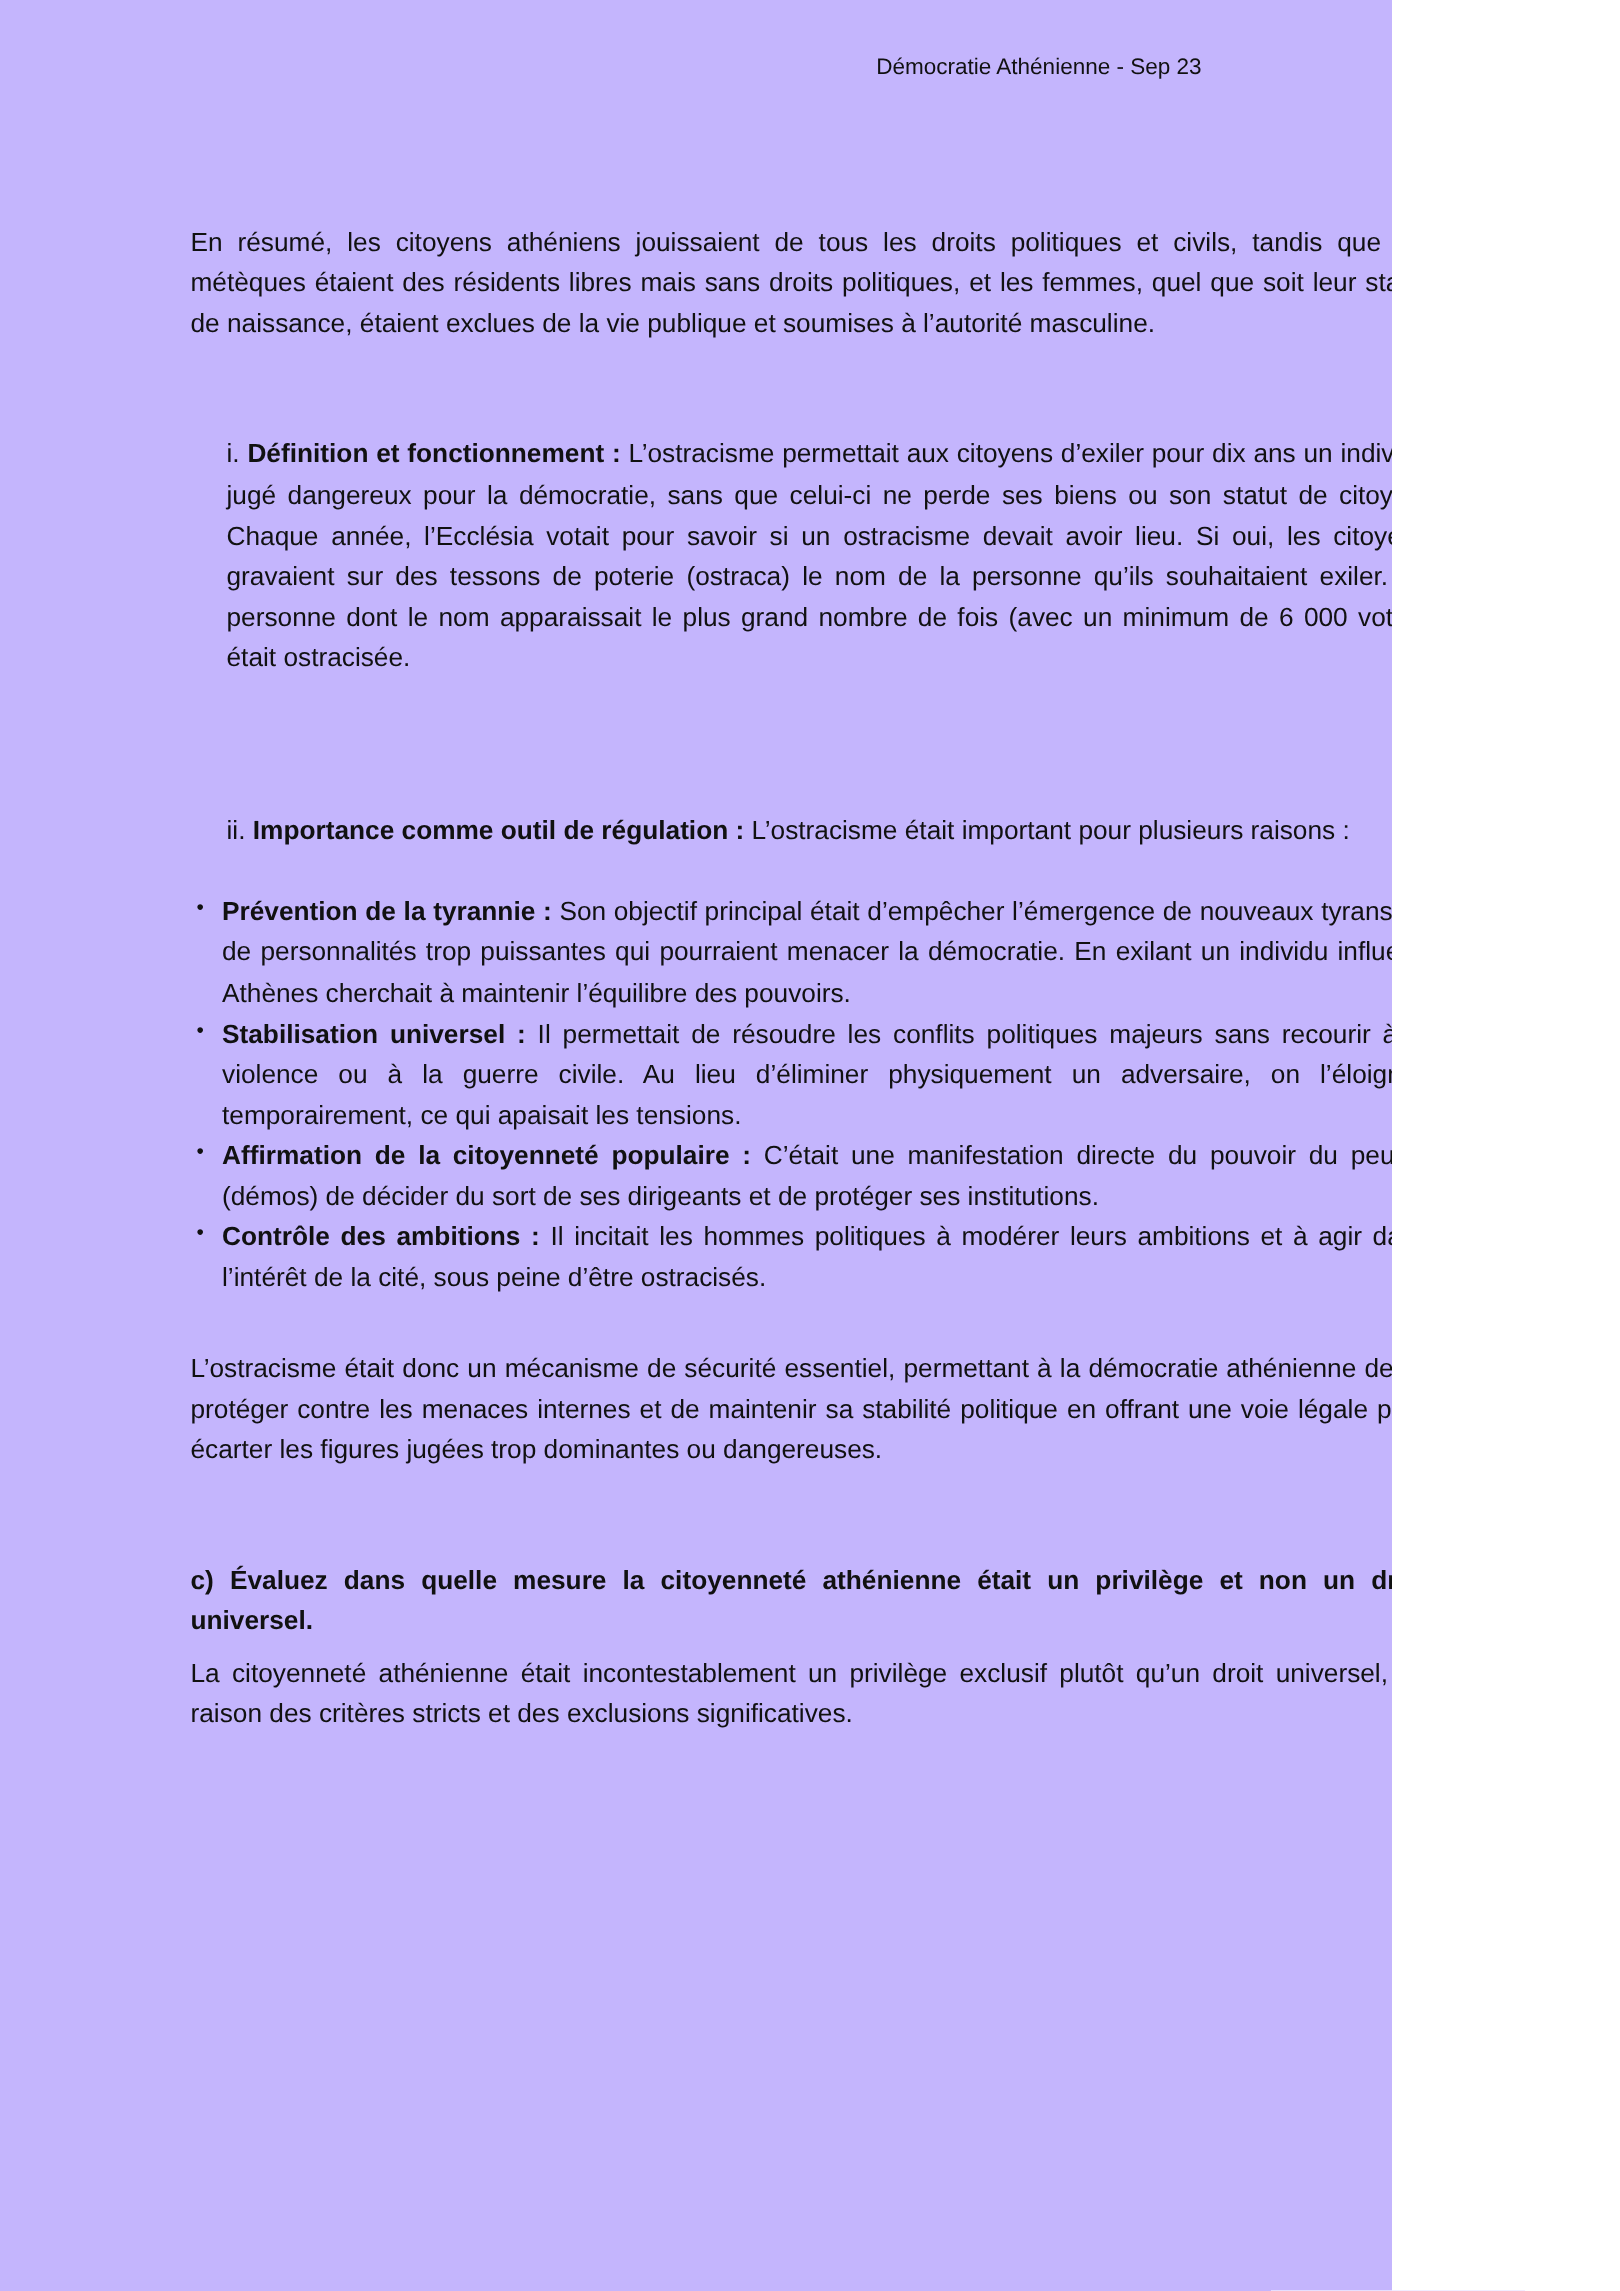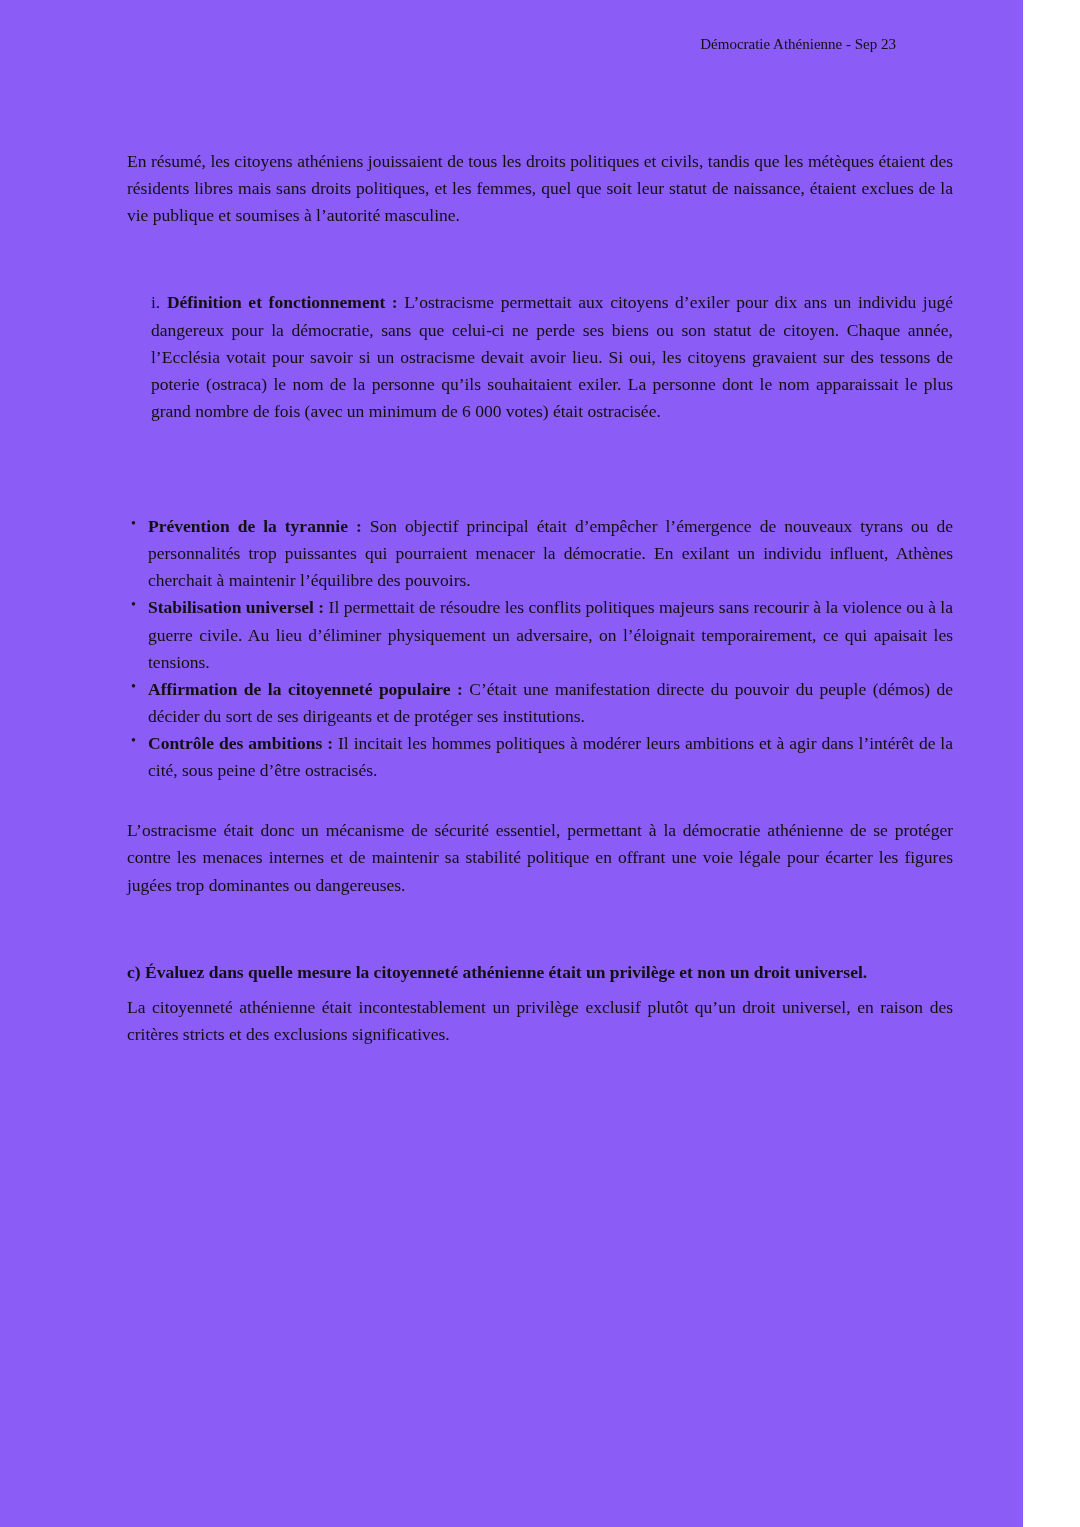--- a/index.html
+++ b/index.html
@@ -2,25 +2,25 @@
 <html><head>
 <meta charset="utf-8">
 <style>
   html, body {
     margin: 0;
     padding: 0;
     background: #ffffff;
   }
   .page {
     position: relative;
-    width: 1023px;
+    width: 928px;
     height: 1527px;
-    background: #8b5cf6;
+    background: #c4b5fd;
     color: #111111;
-    font-family: Liberation Serif, serif;
+    font-family: Liberation Sans, sans-serif;
     font-size: 17.5px;
     line-height: 1.55;
     overflow: hidden;
     box-sizing: border-box;
   }
   .running-header {
     position: absolute;
     top: 33px;
     right: 127px;
     font-size: 15px;
@@ -85,20 +85,21 @@
   <div class="running-header">Démocratie Athénienne - Sep 23</div>
 
   <div class="content">
 
     <p class="para-intro">En résumé, les citoyens athéniens jouissaient de tous les droits politiques et civils, tandis que les métèques étaient des résidents libres mais sans droits politiques, et les femmes, quel que soit leur statut de naissance, étaient exclues de la vie publique et soumises à l’autorité masculine.</p>
 
 
 
     <p class="sub-item sub-item-i"><span>i. </span><strong>Définition et fonctionnement :</strong><span> L’ostracisme permettait aux citoyens d’exiler pour dix ans un individu jugé dangereux pour la démocratie, sans que celui-ci ne perde ses biens ou son statut de citoyen. Chaque année, l’Ecclésia votait pour savoir si un ostracisme devait avoir lieu. Si oui, les citoyens gravaient sur des tessons de poterie (ostraca) le nom de la personne qu’ils souhaitaient exiler. La personne dont le nom apparaissait le plus grand nombre de fois (avec un minimum de 6 000 votes) était ostracisée.</span></p>
 
+    <p class="sub-item sub-item-ii"><span>ii. </span><strong>Importance comme outil de régulation :</strong><span> L’ostracisme était important pour plusieurs raisons :</span></p>
 
     <ul class="bullets">
       <li><span class="bullet-marker">•</span><strong>Prévention de la tyrannie :</strong><span> Son objectif principal était d’empêcher l’émergence de nouveaux tyrans ou de personnalités trop puissantes qui pourraient menacer la démocratie. En exilant un individu influent, Athènes cherchait à maintenir l’équilibre des pouvoirs.</span></li>
       <li><span class="bullet-marker">•</span><strong>Stabilisation universel :</strong><span> Il permettait de résoudre les conflits politiques majeurs sans recourir à la violence ou à la guerre civile. Au lieu d’éliminer physiquement un adversaire, on l’éloignait temporairement, ce qui apaisait les tensions.</span></li>
       <li><span class="bullet-marker">•</span><strong>Affirmation de la citoyenneté populaire :</strong><span> C’était une manifestation directe du pouvoir du peuple (démos) de décider du sort de ses dirigeants et de protéger ses institutions.</span></li>
       <li><span class="bullet-marker">•</span><strong>Contrôle des ambitions :</strong><span> Il incitait les hommes politiques à modérer leurs ambitions et à agir dans l’intérêt de la cité, sous peine d’être ostracisés.</span></li>
     </ul>
 
     <p class="conclusion">L’ostracisme était donc un mécanisme de sécurité essentiel, permettant à la démocratie athénienne de se protéger contre les menaces internes et de maintenir sa stabilité politique en offrant une voie légale pour écarter les figures jugées trop dominantes ou dangereuses.</p>
 

